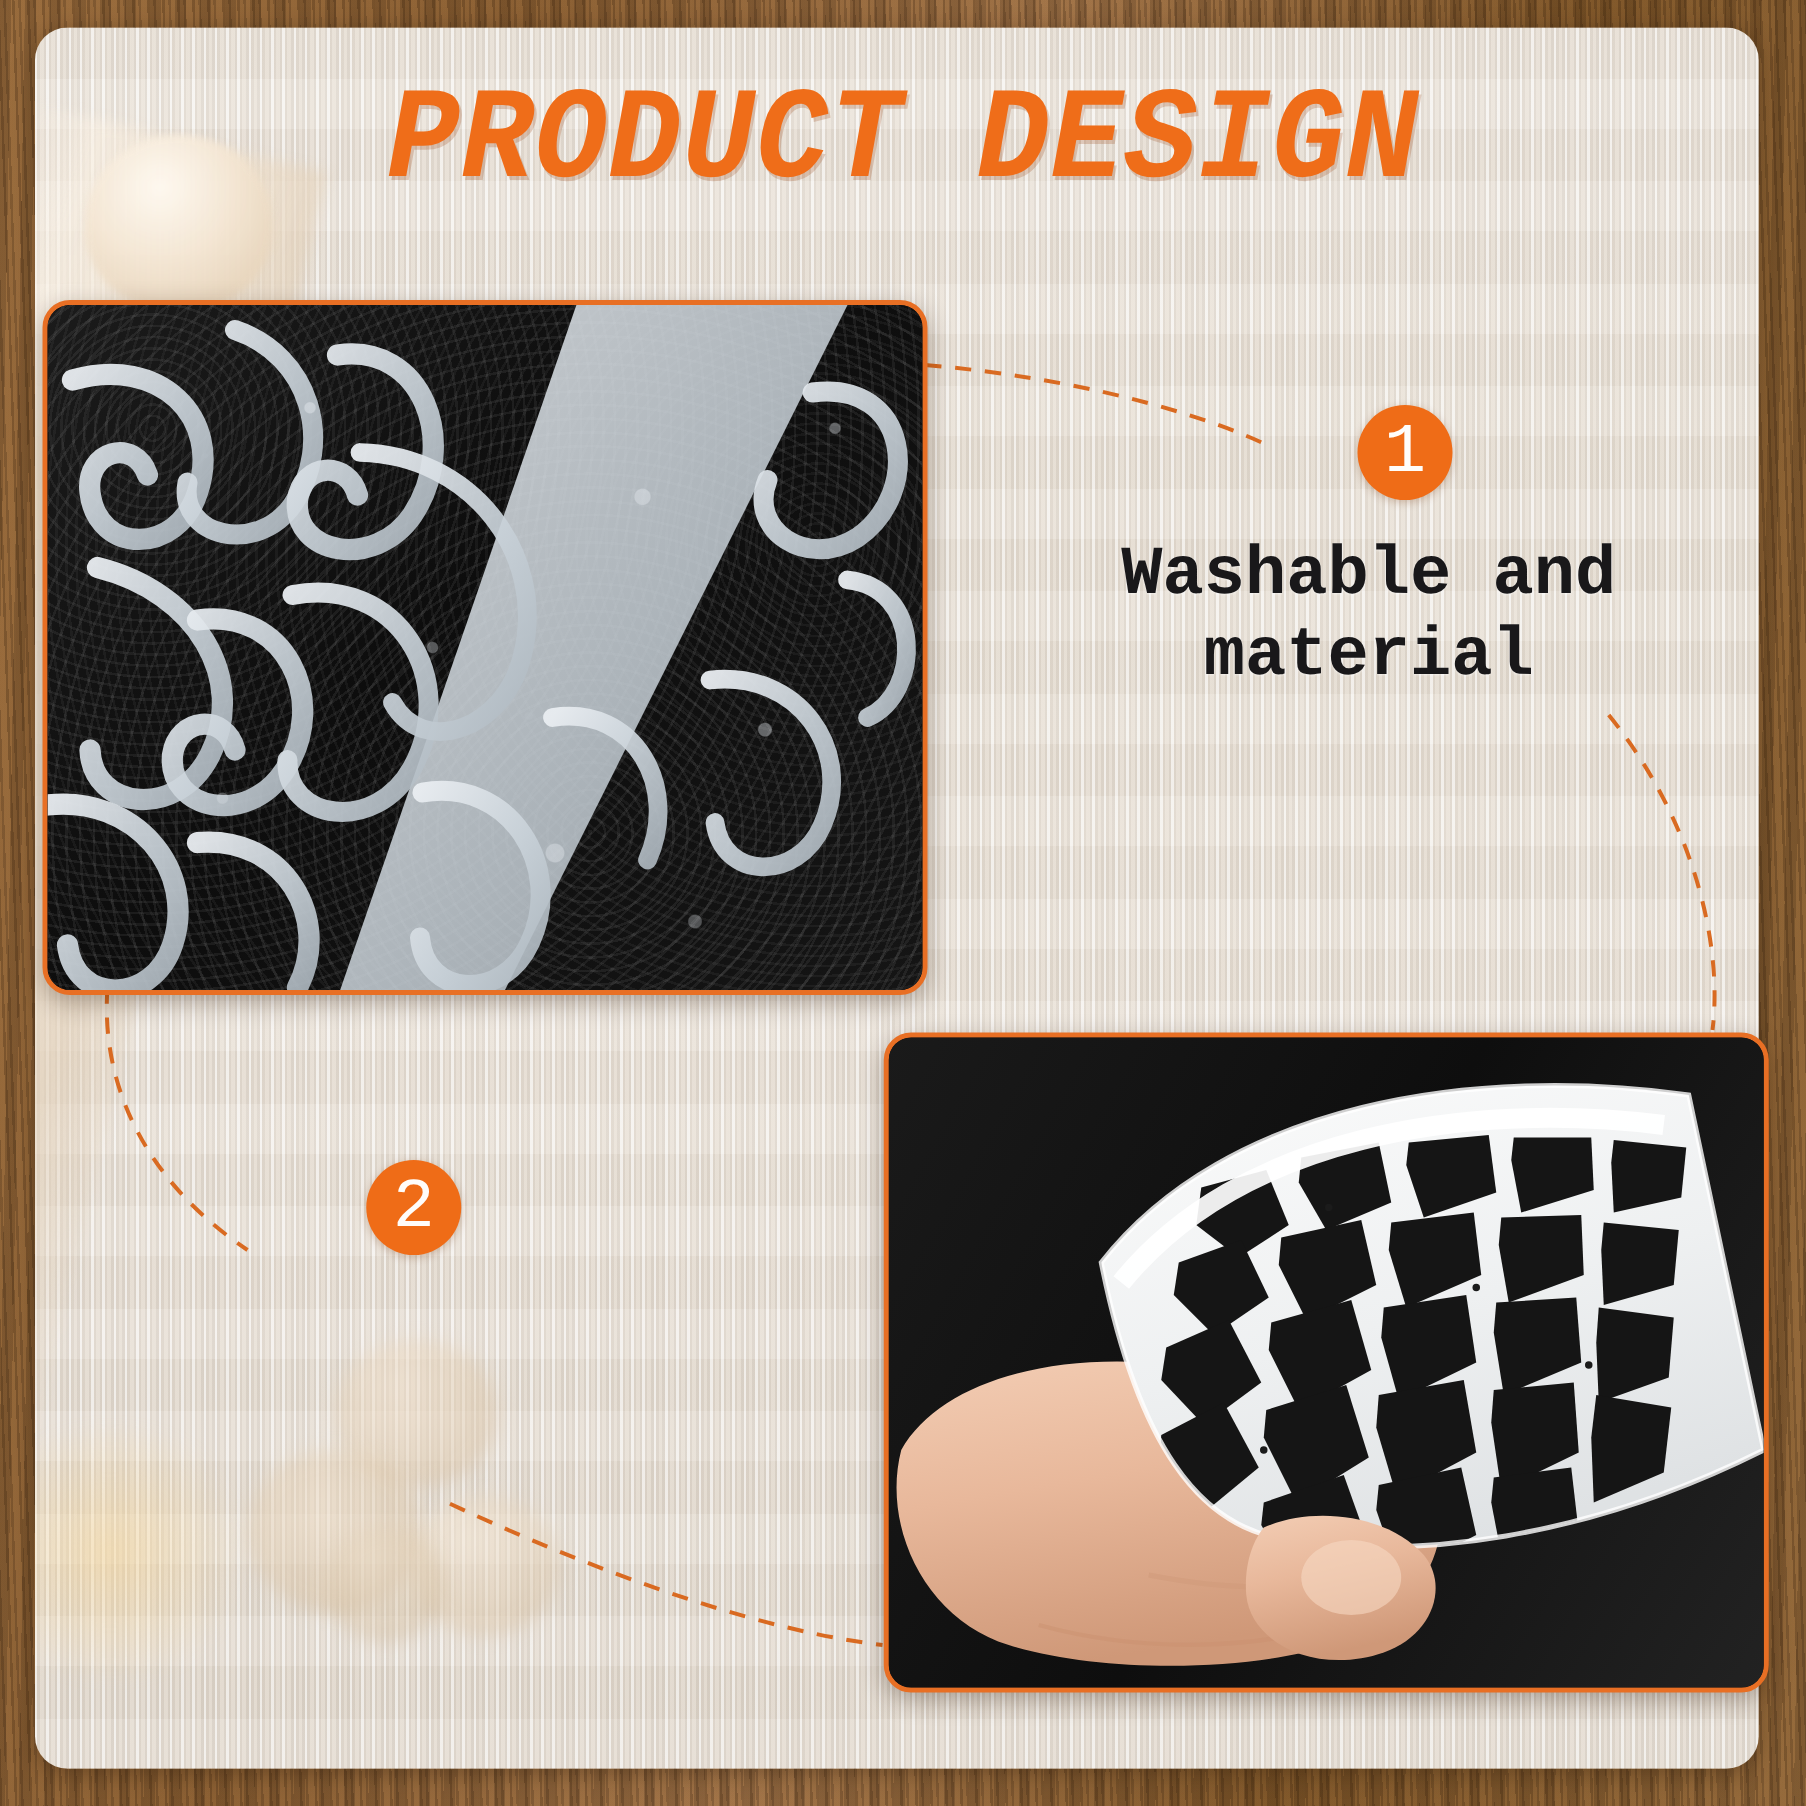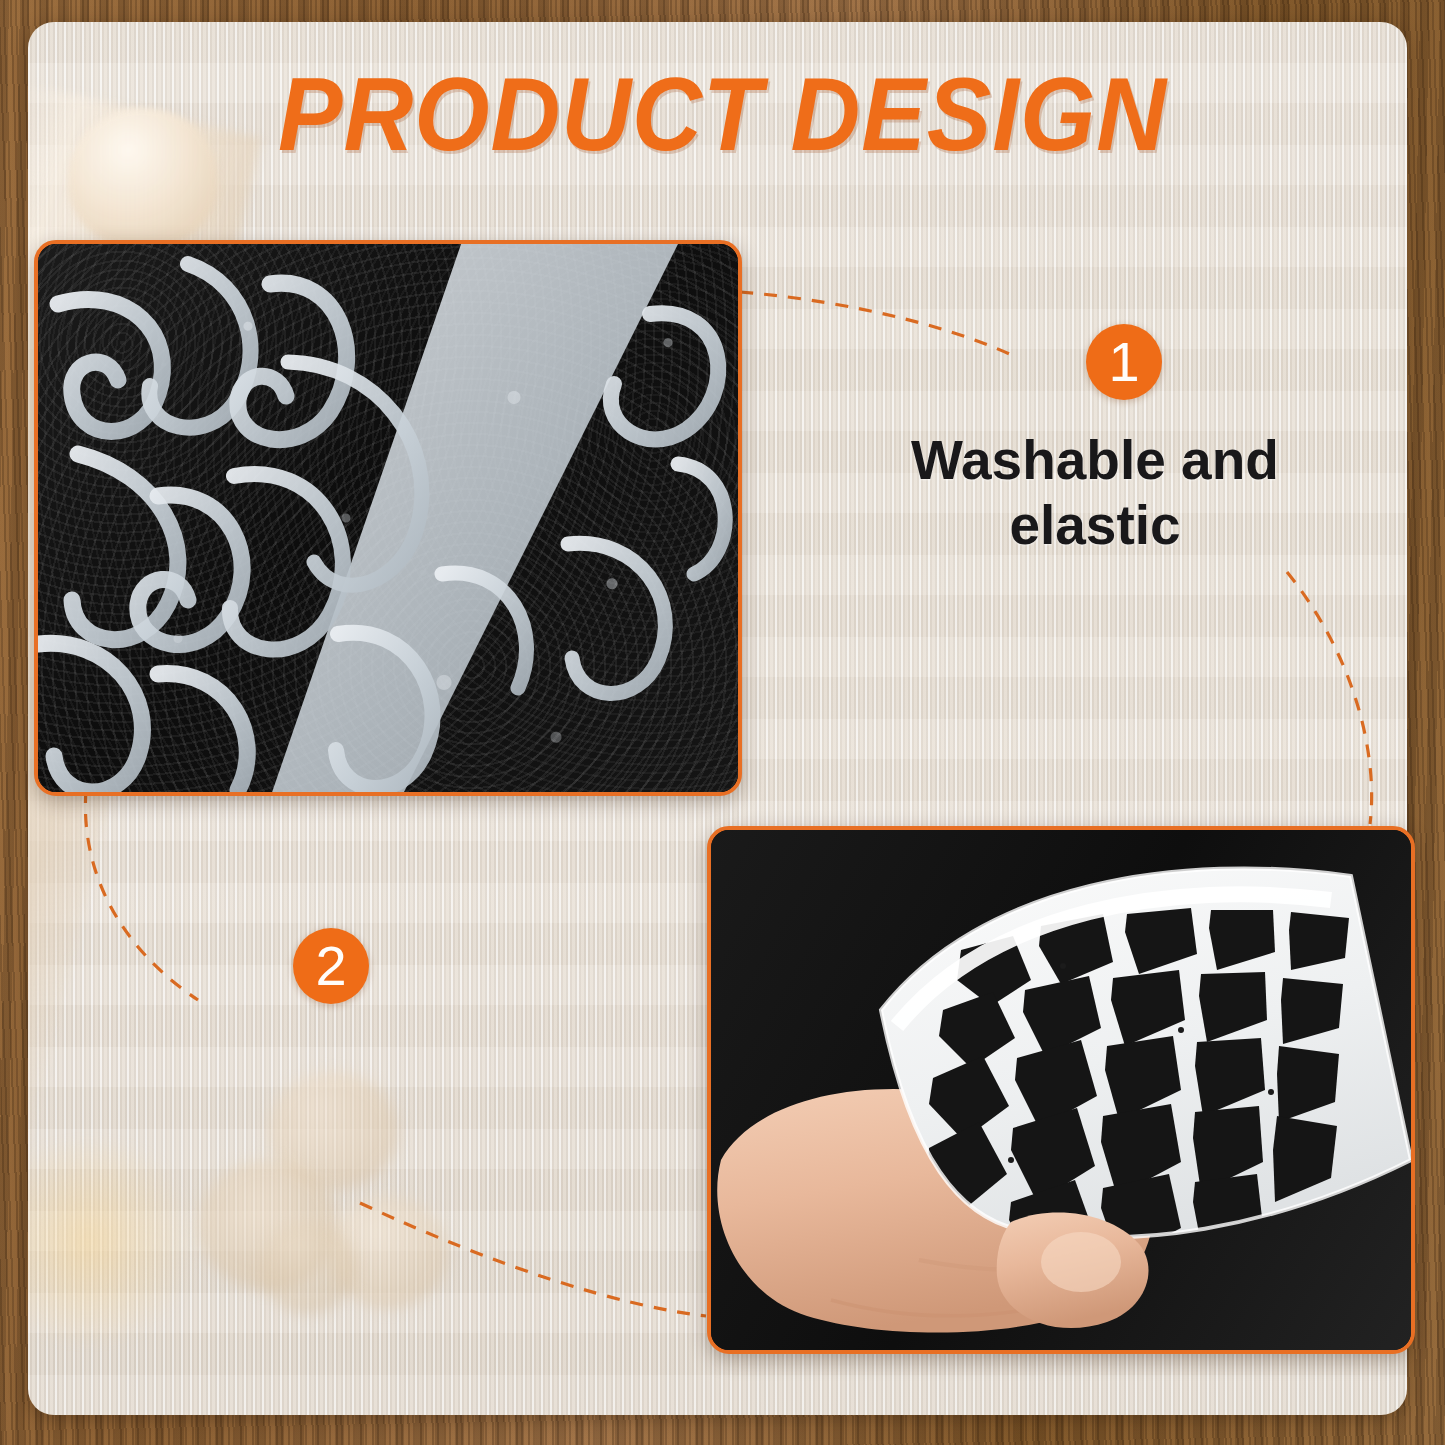--- a/index.html
+++ b/index.html
@@ -5,21 +5,21 @@
   html, body {
     margin: 0;
     padding: 0;
     background: #7a5430;
   }
   #stage {
     position: relative;
     width: 1445px;
     height: 1445px;
     overflow: hidden;
-    font-family: Liberation Sans, sans-serif;
+    font-family: Liberation Mono, monospace;
     
     background:
       repeating-linear-gradient(88deg,
         rgba(60,36,14,0.30) 0px, rgba(60,36,14,0.30) 2px,
         rgba(120,80,40,0.10) 2px, rgba(120,80,40,0.10) 5px,
         rgba(40,22,8,0.22) 5px, rgba(40,22,8,0.22) 7px,
         rgba(150,104,56,0.05) 7px, rgba(150,104,56,0.05) 12px),
       repeating-linear-gradient(91deg,
         rgba(30,16,4,0.18) 0px, rgba(30,16,4,0.18) 9px,
         rgba(170,120,66,0.08) 9px, rgba(170,120,66,0.08) 20px),
@@ -320,15 +320,15 @@
                  C 344 510, 290 486, 286 446 C 284 420, 292 402, 300 392 Z" fill="url(#skin)"></path>
         <ellipse cx="370" cy="432" rx="40" ry="30" fill="#f7d9c3" opacity="0.6"></ellipse>
       </g>
     </svg>
   </div>
 
   <div class="badge" id="badge-1">1</div>
   <div class="badge" id="badge-2">2</div>
 
   <div class="caption" id="caption-1">Washable and
-elastic</div>
+material</div>
 
 </div>
 
 </body></html>

